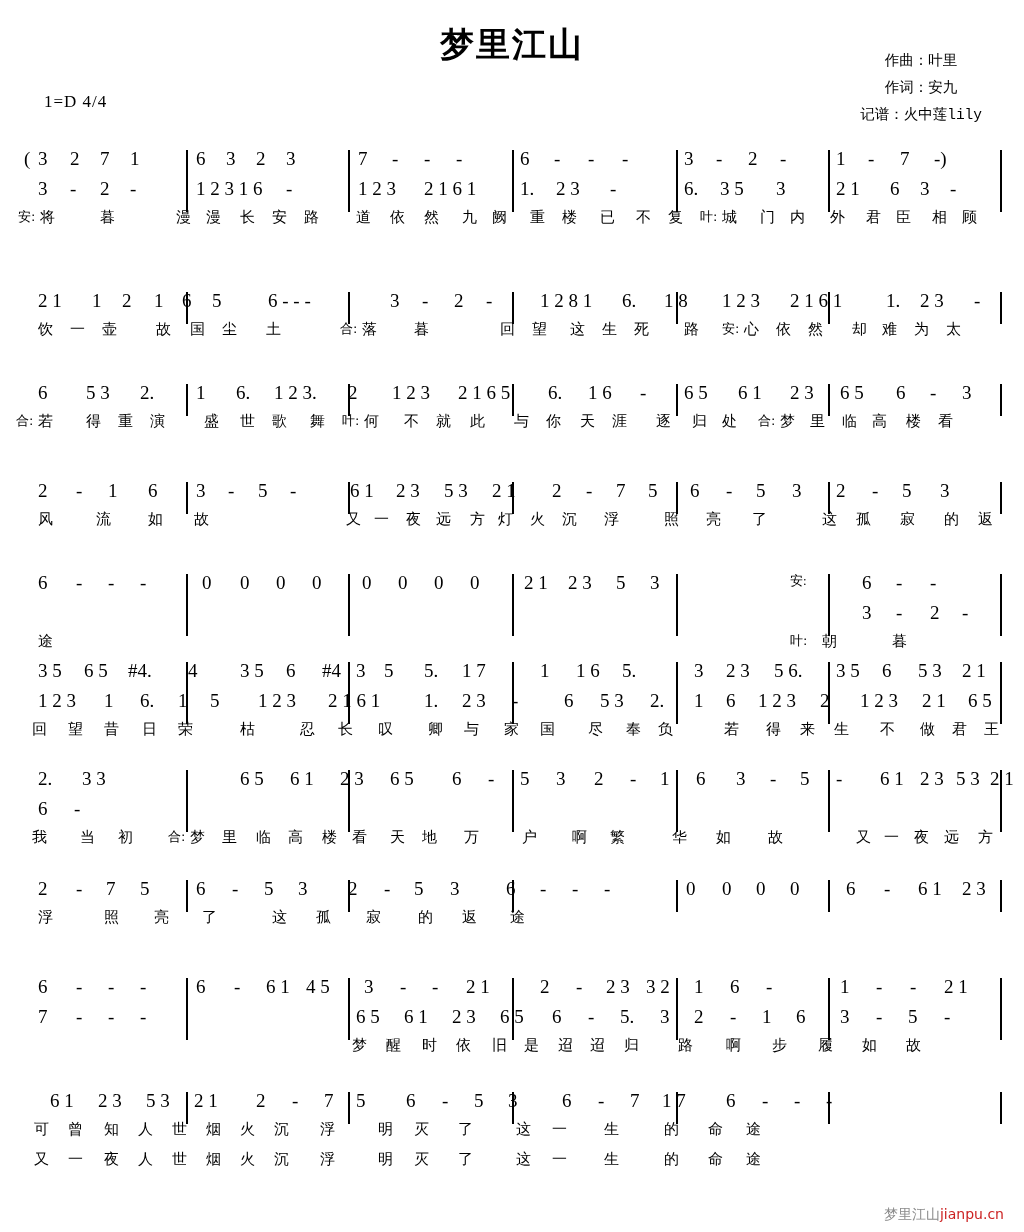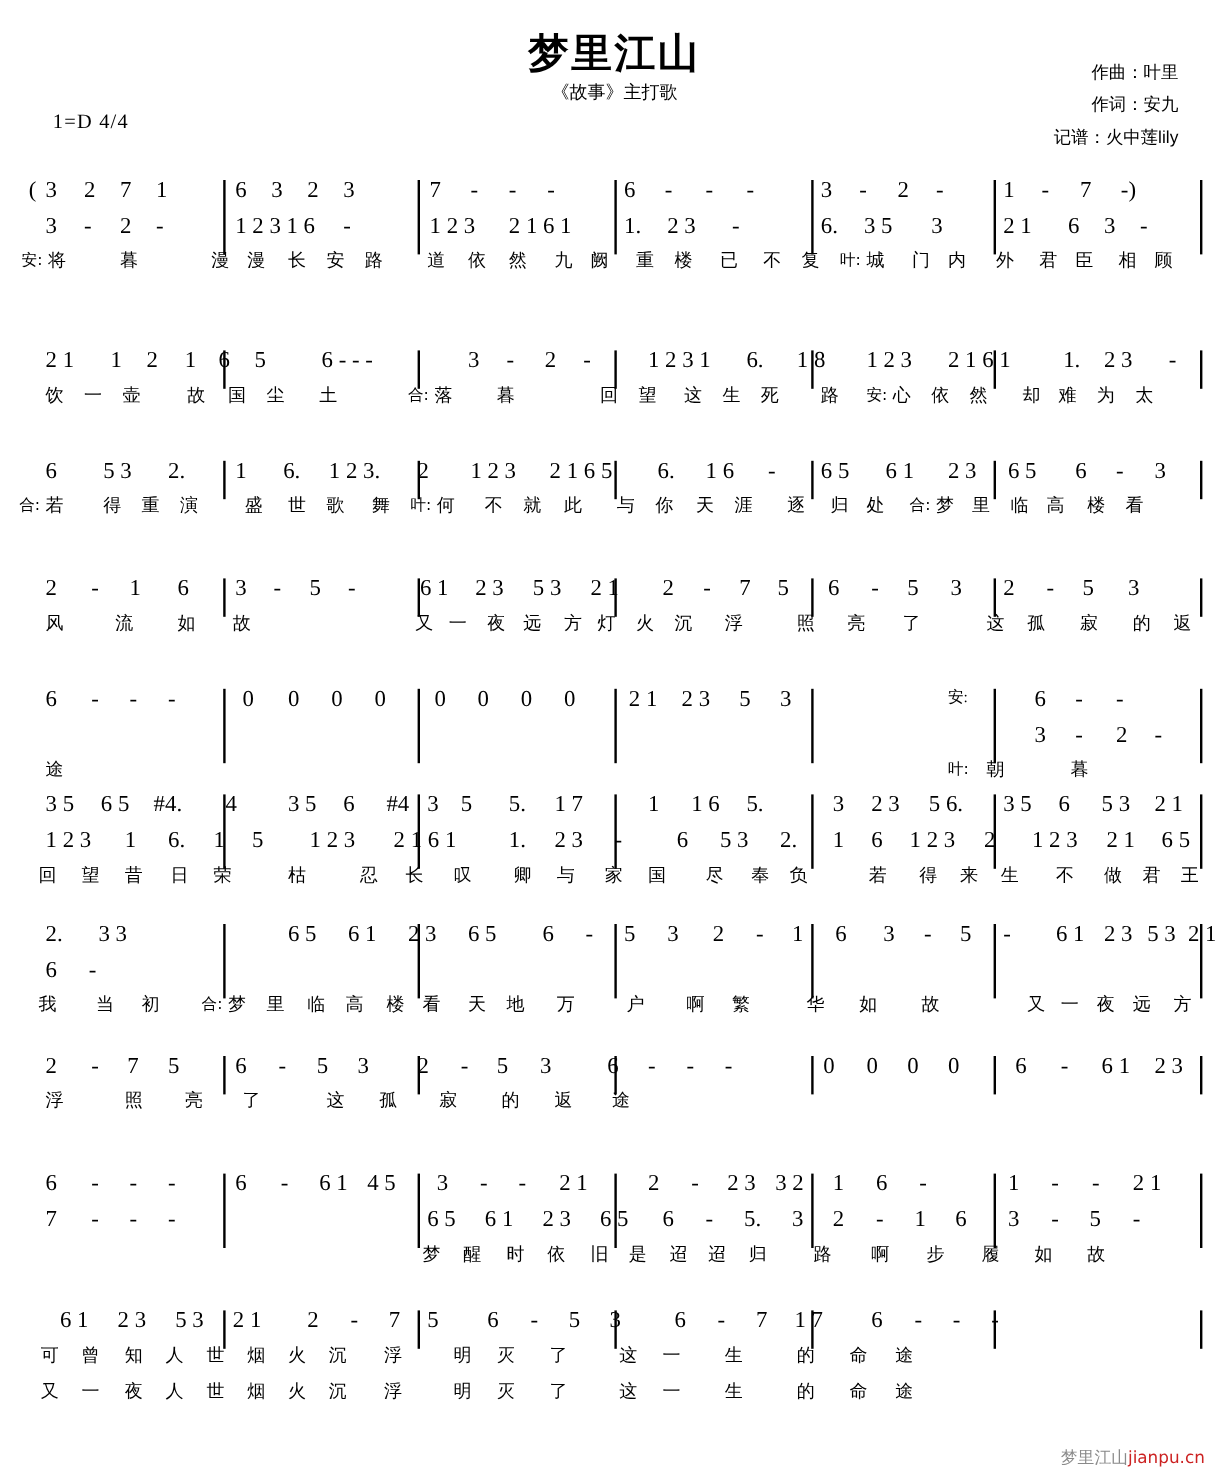--- a/index.html
+++ b/index.html
@@ -39,24 +39,24 @@
     left: 0;
     width: 1024px;
     text-align: center;
     font-size: 15px;
     font-family: "DejaVu Sans", sans-serif;
   }
   .credits {
     position: absolute;
     top: 48px;
     right: 42px;
-    text-align: right;
+    text-align: center;
     font-size: 14.5px;
     line-height: 27px;
-    font-family: Liberation Sans, sans-serif;
+    font-family: Liberation Mono, monospace;
   }
   .credits div { white-space: nowrap; }
   .keysig {
     position: absolute;
     top: 92px;
     left: 44px;
     font-size: 17px;
     font-family: "Liberation Serif", serif;
     letter-spacing: 1px;
   }
@@ -102,21 +102,20 @@
     color: #8a8a8a;
   }
   .watermark .red { color: #cc2222; }
 </style>
 </head>
 <body>
 
 <div class="sheet">
 
   <div class="title">梦里江山</div>
-  <div class="subtitle">《故事》主打歌</div>
 
   <div class="credits">
     <div>作曲：叶里</div>
     <div>作词：安九</div>
     <div>记谱：火中莲lily</div>
   </div>
 
   <div class="keysig">1=D  4/4</div>
 
   <div id="systems-container">
@@ -210,21 +209,21 @@
           <span class="cell" style="left: 92px;">1</span>
           <span class="cell" style="left: 122px;">2</span>
           <span class="cell" style="left: 154px;">1</span>
           <span class="cell" style="left: 182px;">6</span>
           <span class="cell" style="left: 212px;">5</span>
           <span class="cell" style="left: 268px;">6 - - -</span>
           <span class="cell" style="left: 390px;">3</span>
           <span class="cell" style="left: 422px;">-</span>
           <span class="cell" style="left: 454px;">2</span>
           <span class="cell" style="left: 486px;">-</span>
-          <span class="cell" style="left: 540px;">1 2 3 1</span>
+          <span class="cell" style="left: 540px;">1 2 8 1</span>
           <span class="cell" style="left: 622px;">6.</span>
           <span class="cell" style="left: 664px;">1 8</span>
           <span class="cell" style="left: 722px;">1 2 3</span>
           <span class="cell" style="left: 790px;">2 1 6 1</span>
           <span class="cell" style="left: 886px;">1.</span>
           <span class="cell" style="left: 920px;">2 3</span>
           <span class="cell" style="left: 974px;">-</span>
         </div>
         <div class="row lyrics">
           <span class="cell" style="left: 38px;">饮</span>

